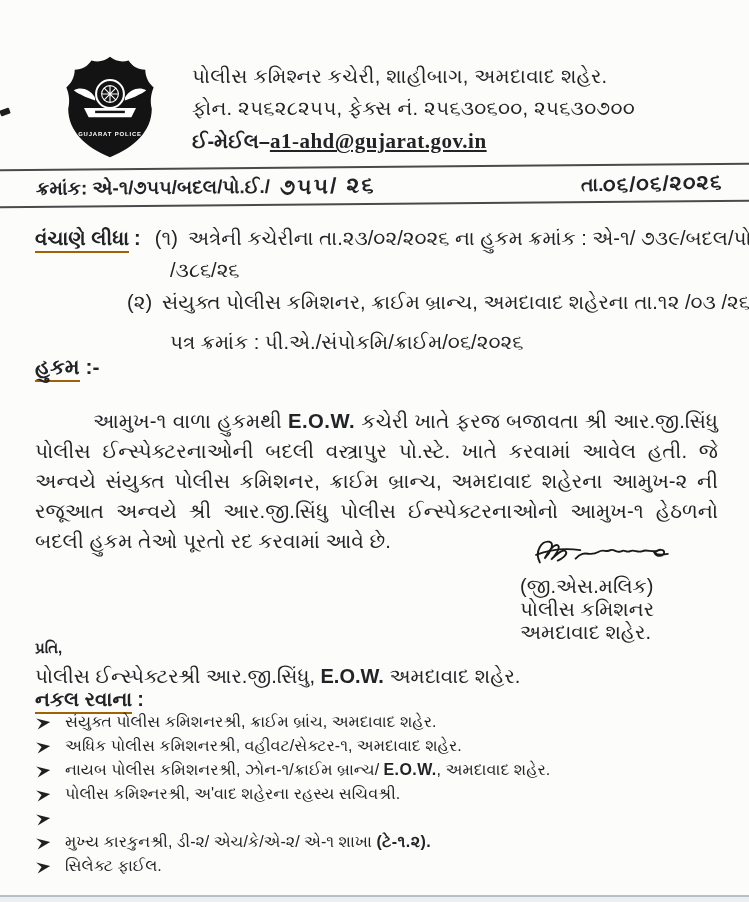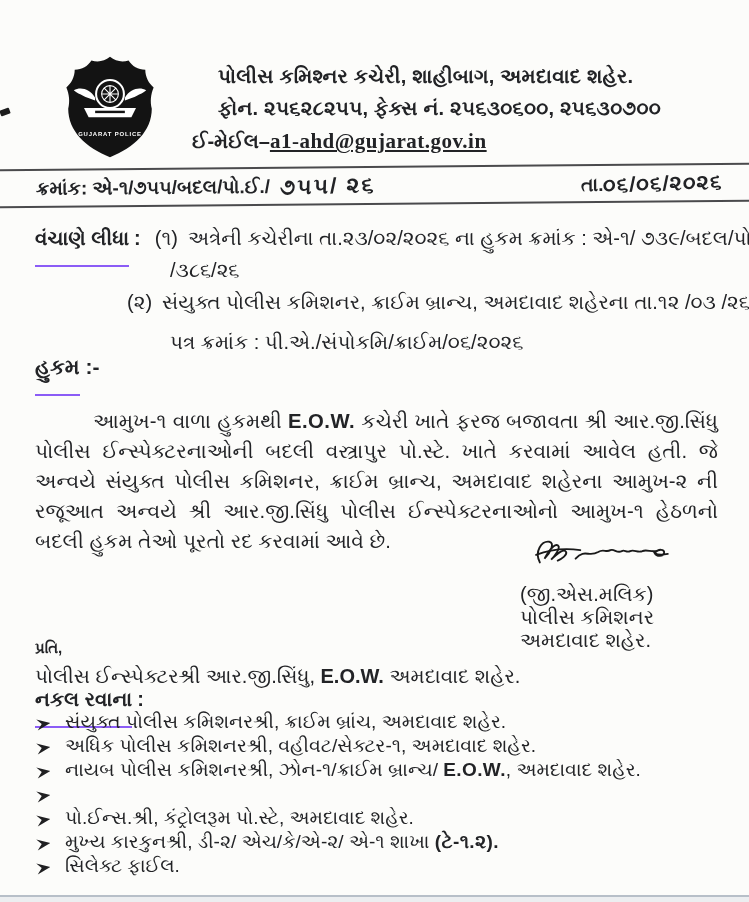--- a/index.html
+++ b/index.html
@@ -3,26 +3,26 @@
 <meta charset="utf-8">
 <style>
   html,body { margin:0; padding:0; background:#e9e9e9; }
   .page {
     position:relative; width:749px; height:902px; margin:0 auto;
     background:#fcfcfa; overflow:hidden; color:#222326;
     font-family:"Liberation Sans","DejaVu Sans",sans-serif;
   }
   .abs { position:absolute; white-space:nowrap; }
   .bold { font-weight:700; }
-  .u { border-bottom:2px solid #8b5cf6; padding-bottom:16px; }
+  .u { border-bottom:2px solid #a16207; padding-bottom:2px; }
 
   
   .logo { position:absolute; left:63px; top:55px; width:94px; height:104px; }
   .hdr { position:absolute; left:192px; top:60px; }
-  .hdr-line { font-size:20px; font-weight:700; line-height:32px; letter-spacing:.2px; white-space:nowrap;margin-left:26px; }
+  .hdr-line { font-size:20px; font-weight:400; line-height:32px; letter-spacing:.2px; white-space:nowrap; }
   .hdr-email-line { font-size:20px; font-weight:700; line-height:34px; white-space:nowrap; }
   .email { font-family:"Liberation Serif","DejaVu Serif",serif; font-size:21px; text-decoration:underline; letter-spacing:.5px; }
 
   
   .ref-band {
     position:absolute; left:-4px; right:-4px; top:166px; height:35px;
     border-top:2px solid #4a4a4c; border-bottom:2px solid #4a4a4c;
     transform:rotate(-0.5deg); display:flex; align-items:center;
   }
   .ref-printed { margin-left:40px; font-size:19px; font-weight:700; white-space:nowrap; }
@@ -45,21 +45,21 @@
   }
   .para b { letter-spacing:.5px; }
 
   
   .sig { position:absolute; left:520px; top:537px; width:190px; }
   .sig svg { display:block; margin-left:6px; }
   .sig-line { font-size:20px; line-height:23px; white-space:nowrap; }
 
   
   .copy-list { position:absolute; left:36px; top:711px; margin:0; padding:0; list-style:none; }
-  .copy-item { display:flex; align-items:flex-start; height:24px; font-size:19px; line-height:21px; white-space:nowrap; }
+  .copy-item { display:flex; align-items:flex-start; height:24px; font-size:16px; line-height:21px; white-space:nowrap; }
   .copy-item .arrow { flex:0 0 16px; margin-right:13px; margin-top:3px; transform:rotate(-8deg); }
   .copy-item b { letter-spacing:.4px; }
 
   
   .edge-mark { position:absolute; left:0; top:109px; width:10px; height:6px; background:#1d1d1d; border-radius:1px; transform:rotate(-20deg); }
   .scan-edge { position:absolute; left:0; right:0; bottom:0; height:5px; background:#eceef0; border-top:2px solid #b7bfc8; }
 </style>
 </head>
 <body>
 
@@ -114,21 +114,21 @@
 
   <div class="sig">
     <svg width="150" height="32" viewBox="0 0 150 34">
       <g fill="none" stroke="#1a1a1a" stroke-width="2" stroke-linecap="round">
         <path d="M10 27 C4 15 12 4 20 5 C26 6 22 16 15 23 C22 10 28 6 30 10 C31 13 26 20 22 24 C30 16 36 12 38 16 C39 19 34 23 29 25"></path>
         <path d="M6 19 C24 12 40 12 53 14"></path>
         <path d="M48 23 C58 12 62 22 72 16 C78 12 80 17 85 14 C89 12 92 18 97 15 C100 13 102 17 106 15 C110 13 114 17 119 15 C123 13 128 16 134 15"></path>
         <path d="M132 17 C136 12 143 13 142 17 C141 21 134 21 132 17 C135 19 141 19 146 18"></path>
       </g>
     </svg>
-    <div class="sig-line" style="margin-top:14px;">(જી.એસ.મલિક)</div>
+    <div class="sig-line" style="margin-top:6px;">(જી.એસ.મલિક)</div>
     <div class="sig-line">પોલીસ કમિશનર</div>
     <div class="sig-line">અમદાવાદ શહેર.</div>
   </div>
 
   <div class="abs bold" style="left:35px; top:639px; font-size:15px;">પ્રતિ,</div>
   <div class="abs" style="left:35px; top:665px; font-size:20px;">
     <span>પોલીસ ઈન્સ્પેક્ટરશ્રી આર.જી.સિંધુ, </span><b>E.O.W.</b><span> અમદાવાદ શહેર.</span>
   </div>
 
   <div class="abs" style="left:35px; top:688px; font-size:20px;">
@@ -150,26 +150,26 @@
       <li class="copy-item">
         <span class="arrow"><svg width="16" height="14" viewBox="0 0 16 14">
             <path d="M1 1.5 L14.5 6.8 L1 12.5 L5.8 6.8 Z" fill="#202022"></path>
           </svg></span>
         <span class="copy-text">નાયબ પોલીસ કમિશનરશ્રી, ઝોન-૧/ક્રાઈમ બ્રાન્ચ/ <b>E.O.W.</b>, અમદાવાદ શહેર.</span>
       </li>
       <li class="copy-item">
         <span class="arrow"><svg width="16" height="14" viewBox="0 0 16 14">
             <path d="M1 1.5 L14.5 6.8 L1 12.5 L5.8 6.8 Z" fill="#202022"></path>
           </svg></span>
+        <span class="copy-text">પોલીસ કમિશ્નરશ્રી, અ'વાદ શહેરના રહસ્ય સચિવશ્રી.</span>
       </li>
       <li class="copy-item">
         <span class="arrow"><svg width="16" height="14" viewBox="0 0 16 14">
             <path d="M1 1.5 L14.5 6.8 L1 12.5 L5.8 6.8 Z" fill="#202022"></path>
           </svg></span>
-        <span class="copy-text">પો.ઈન્સ.શ્રી, કંટ્રોલરૂમ પો.સ્ટે, અમદાવાદ શહેર.</span>
       </li>
       <li class="copy-item">
         <span class="arrow"><svg width="16" height="14" viewBox="0 0 16 14">
             <path d="M1 1.5 L14.5 6.8 L1 12.5 L5.8 6.8 Z" fill="#202022"></path>
           </svg></span>
         <span class="copy-text">મુખ્ય કારકુનશ્રી, ડી-૨/ એચ/કે/એ-૨/ એ-૧ શાખા <b>(ટે-૧.૨).</b></span>
       </li>
       <li class="copy-item">
         <span class="arrow"><svg width="16" height="14" viewBox="0 0 16 14">
             <path d="M1 1.5 L14.5 6.8 L1 12.5 L5.8 6.8 Z" fill="#202022"></path>

